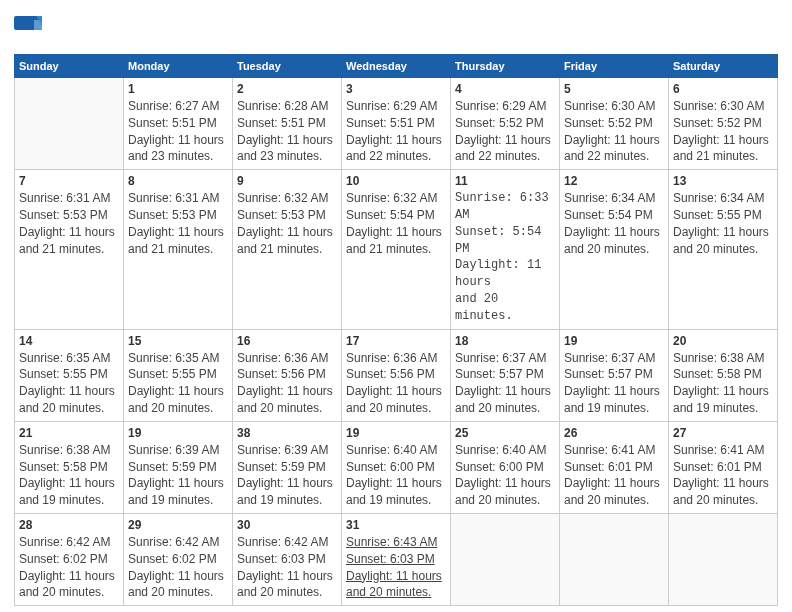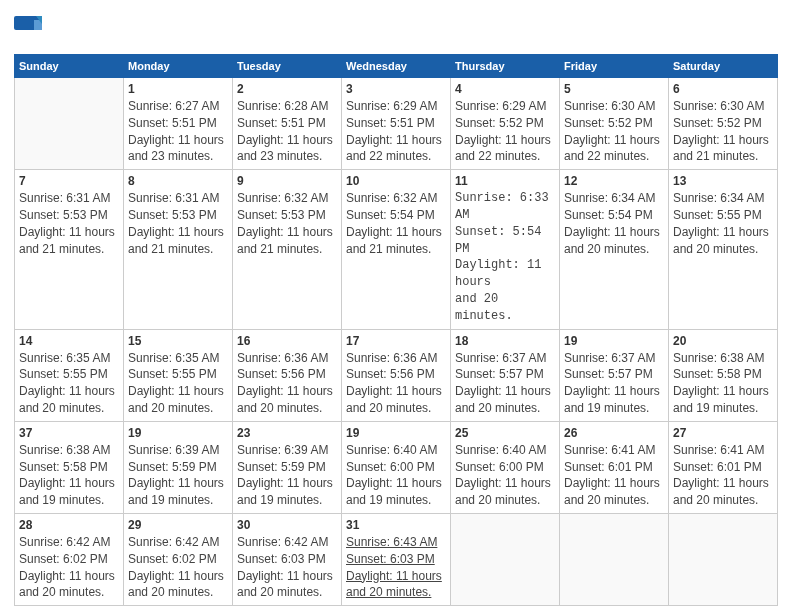--- a/index.html
+++ b/index.html
@@ -267,35 +267,35 @@
           <td>
             <div class="day-number">20</div>
             <div class="day-info" style="white-space: pre-line;">Sunrise: 6:38 AM
 Sunset: 5:58 PM
 Daylight: 11 hours
 and 19 minutes.</div>
           </td>
         </tr>
         <tr>
           <td>
-            <div class="day-number">37</div>
+            <div class="day-number">21</div>
             <div class="day-info" style="white-space: pre-line;">Sunrise: 6:38 AM
 Sunset: 5:58 PM
 Daylight: 11 hours
 and 19 minutes.</div>
           </td>
           <td>
             <div class="day-number">19</div>
             <div class="day-info" style="white-space: pre-line;">Sunrise: 6:39 AM
 Sunset: 5:59 PM
 Daylight: 11 hours
 and 19 minutes.</div>
           </td>
           <td>
-            <div class="day-number">23</div>
+            <div class="day-number">38</div>
             <div class="day-info" style="white-space: pre-line;">Sunrise: 6:39 AM
 Sunset: 5:59 PM
 Daylight: 11 hours
 and 19 minutes.</div>
           </td>
           <td>
             <div class="day-number">19</div>
             <div class="day-info" style="white-space: pre-line;">Sunrise: 6:40 AM
 Sunset: 6:00 PM
 Daylight: 11 hours

